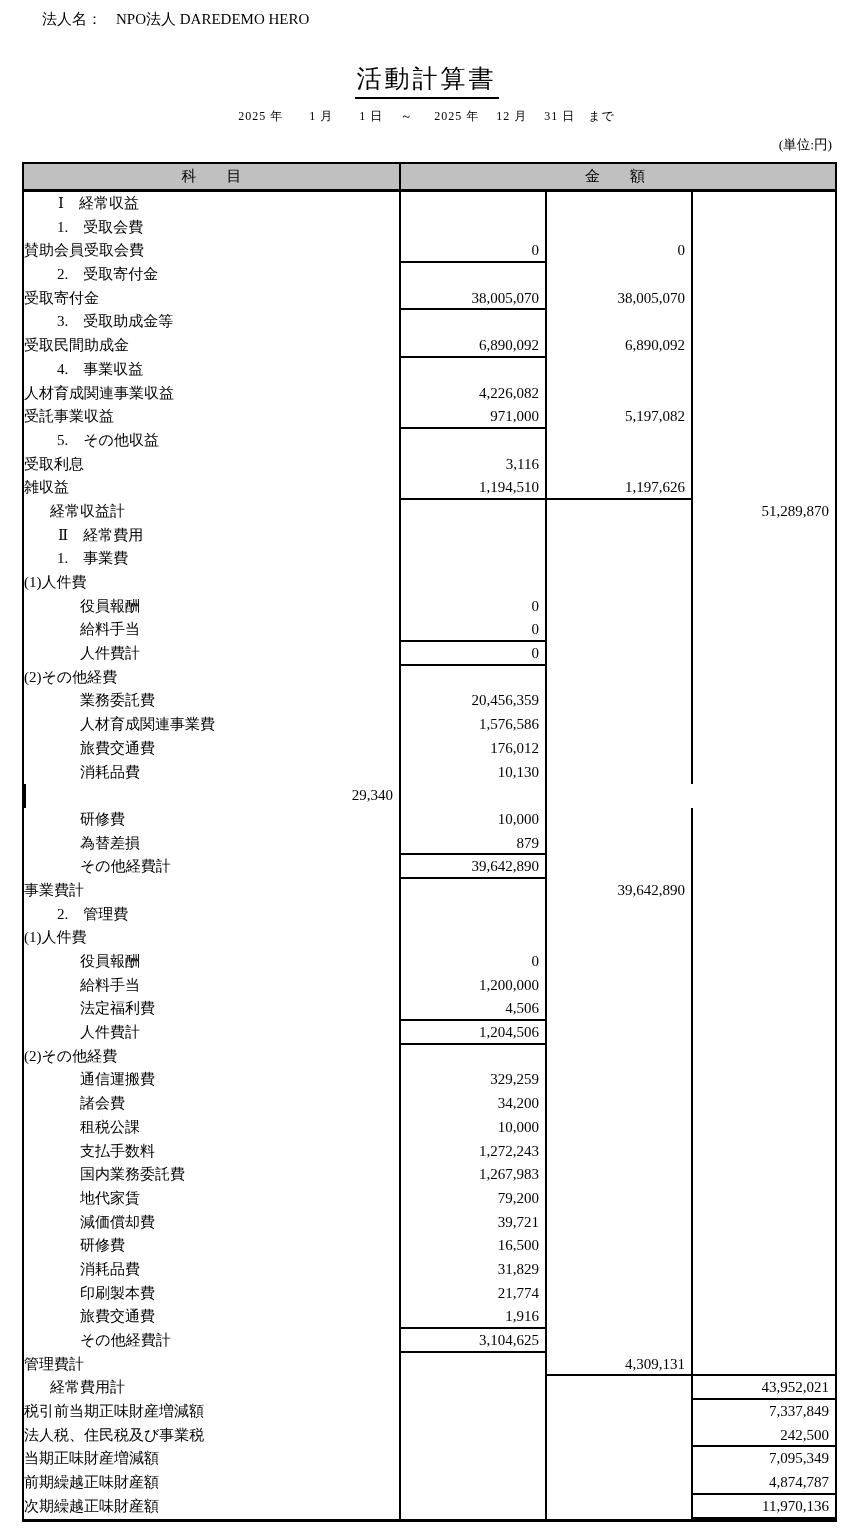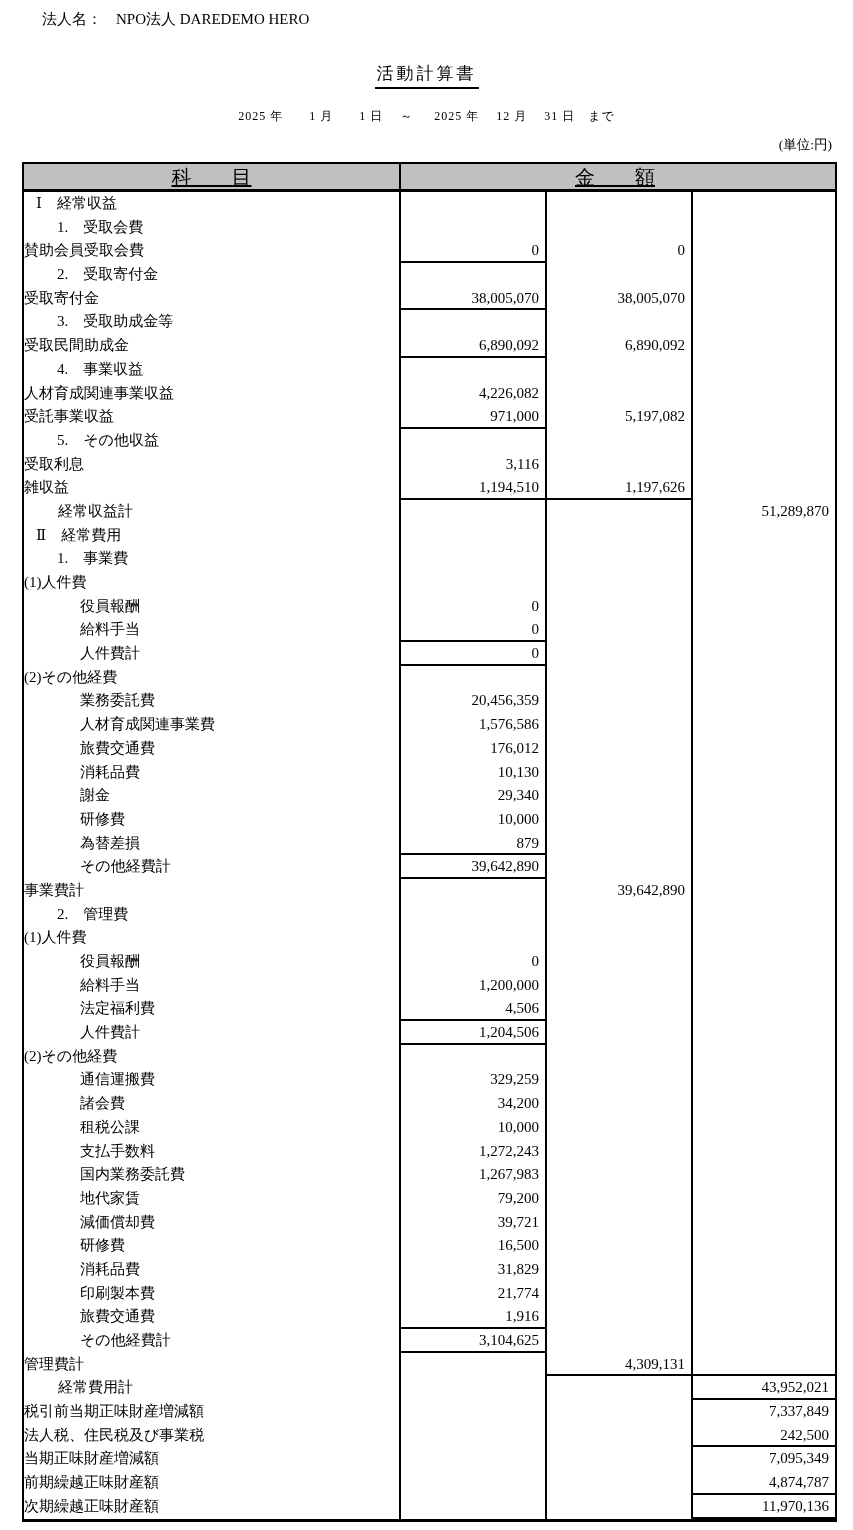--- a/index.html
+++ b/index.html
@@ -3,41 +3,41 @@
 <meta charset="utf-8">
 <style>
   html,body{margin:0;padding:0;background:#fff;}
   body{font-family:"Liberation Serif","DejaVu Serif",serif;color:#000;}
   #page{position:relative;width:853px;height:1530px;background:#fff;overflow:hidden;}
 
   .corp-line{position:absolute;left:26px;top:10px;font-size:15px;white-space:pre;margin-left:16px;}
   .corp-line .lbl{margin-right:14px;}
 
   .title-wrap{position:absolute;left:0;top:62px;width:100%;text-align:center;}
-  .title-wrap .ttl{display:inline-block;font-size:17px;letter-spacing:3px;border-bottom:2px solid #000;padding:0 2px 2px 2px;}
+  .title-wrap .ttl{display:inline-block;font-size:25px;letter-spacing:3px;border-bottom:2px solid #000;padding:0 2px 2px 2px;}
 
   .period-line{position:absolute;left:0;top:108px;width:100%;text-align:center;font-size:12px;letter-spacing:1px;white-space:pre;}
 
   .unit-note{position:absolute;right:21px;top:136px;font-size:13.5px;margin-left:48px;}
 
   .acc-table{position:absolute;left:22px;top:162px;width:811px;border:2px solid #000;border-bottom-width:3px;box-sizing:content-box;}
 
   .thead{display:grid;grid-template-columns:375px 1fr;height:25px;background:#c0c0c0;border-bottom:3px solid #000;}
-  .thead .hc{display:flex;align-items:center;justify-content:center;font-size:20px;white-space:pre;text-decoration:underline;}
+  .thead .hc{display:flex;align-items:center;justify-content:center;font-size:15px;white-space:pre;}
   .thead .hc.amt{border-left:2px solid #000;}
 
   .tbody{display:block;}
   .trow{display:grid;grid-template-columns:375px 146px 146px 144px;height:23.7px;}
   .cell{box-sizing:border-box;overflow:hidden;}
   .subj{font-size:15px;line-height:23.7px;white-space:pre;}
   .amt{border-left:2px solid #000;text-align:right;padding-right:6px;font-size:15px;line-height:22.5px;}
   .u{border-bottom:2px solid #000;}
 
-  .ind0{padding-left:12px;}
-  .ind1{padding-left:34px;}
+  .ind0{padding-left:12px;margin-left:22px;}
+  .ind1{padding-left:26px;}
   .ind2{padding-left:33px;}
   .ind3{}
   .ind4{padding-left:56px;}
 </style>
 </head>
 <body>
 
 <div id="page">
 
   <div class="corp-line"><span class="lbl">法人名：</span><span>NPO法人 DAREDEMO HERO</span></div>
@@ -200,21 +200,20 @@
           <div class="cell amt"></div>
           <div class="cell amt"></div>
         </div>
         <div class="trow">
           <div class="cell subj ind4">消耗品費</div>
           <div class="cell amt">10,130</div>
           <div class="cell amt"></div>
           <div class="cell amt"></div>
         </div>
         <div class="trow">
-          <div class="cell subj ind4">謝金</div>
           <div class="cell amt">29,340</div>
           <div class="cell amt"></div>
           <div class="cell amt"></div>
         </div>
         <div class="trow">
           <div class="cell subj ind4">研修費</div>
           <div class="cell amt">10,000</div>
           <div class="cell amt"></div>
           <div class="cell amt"></div>
         </div>

